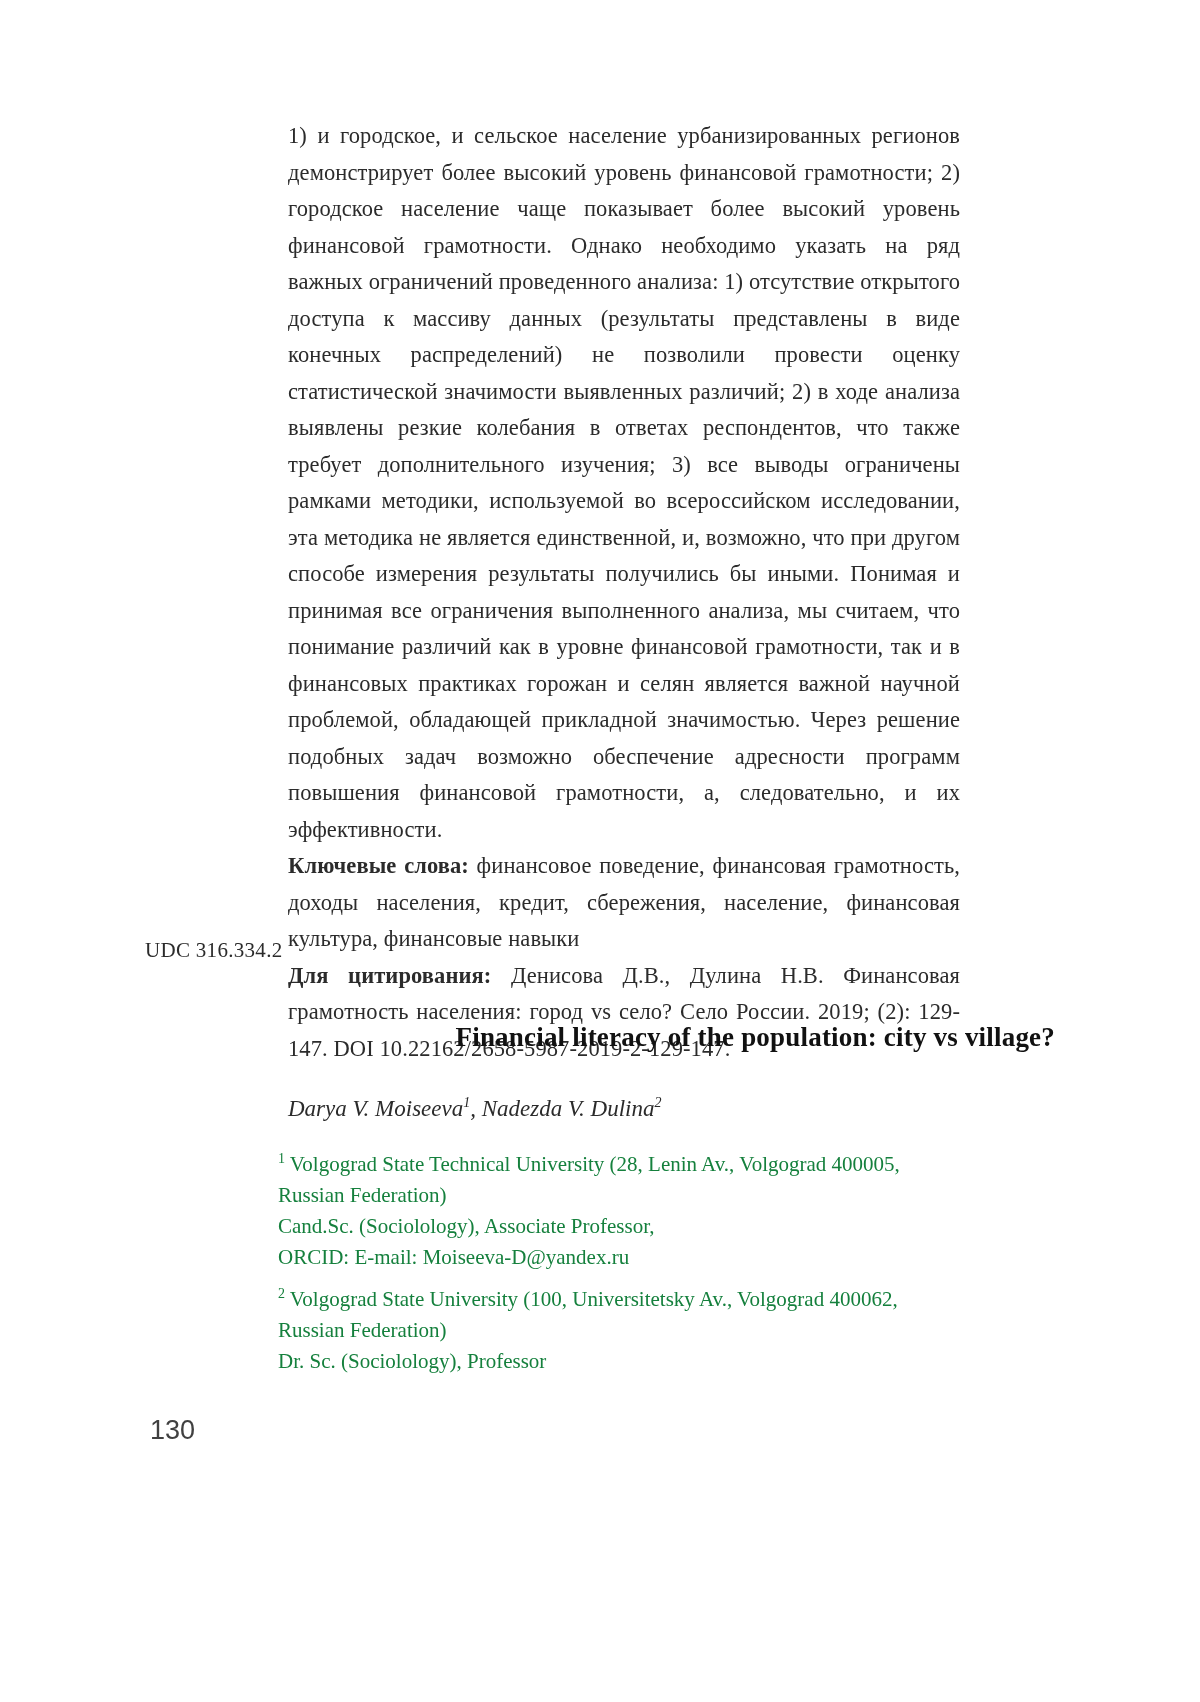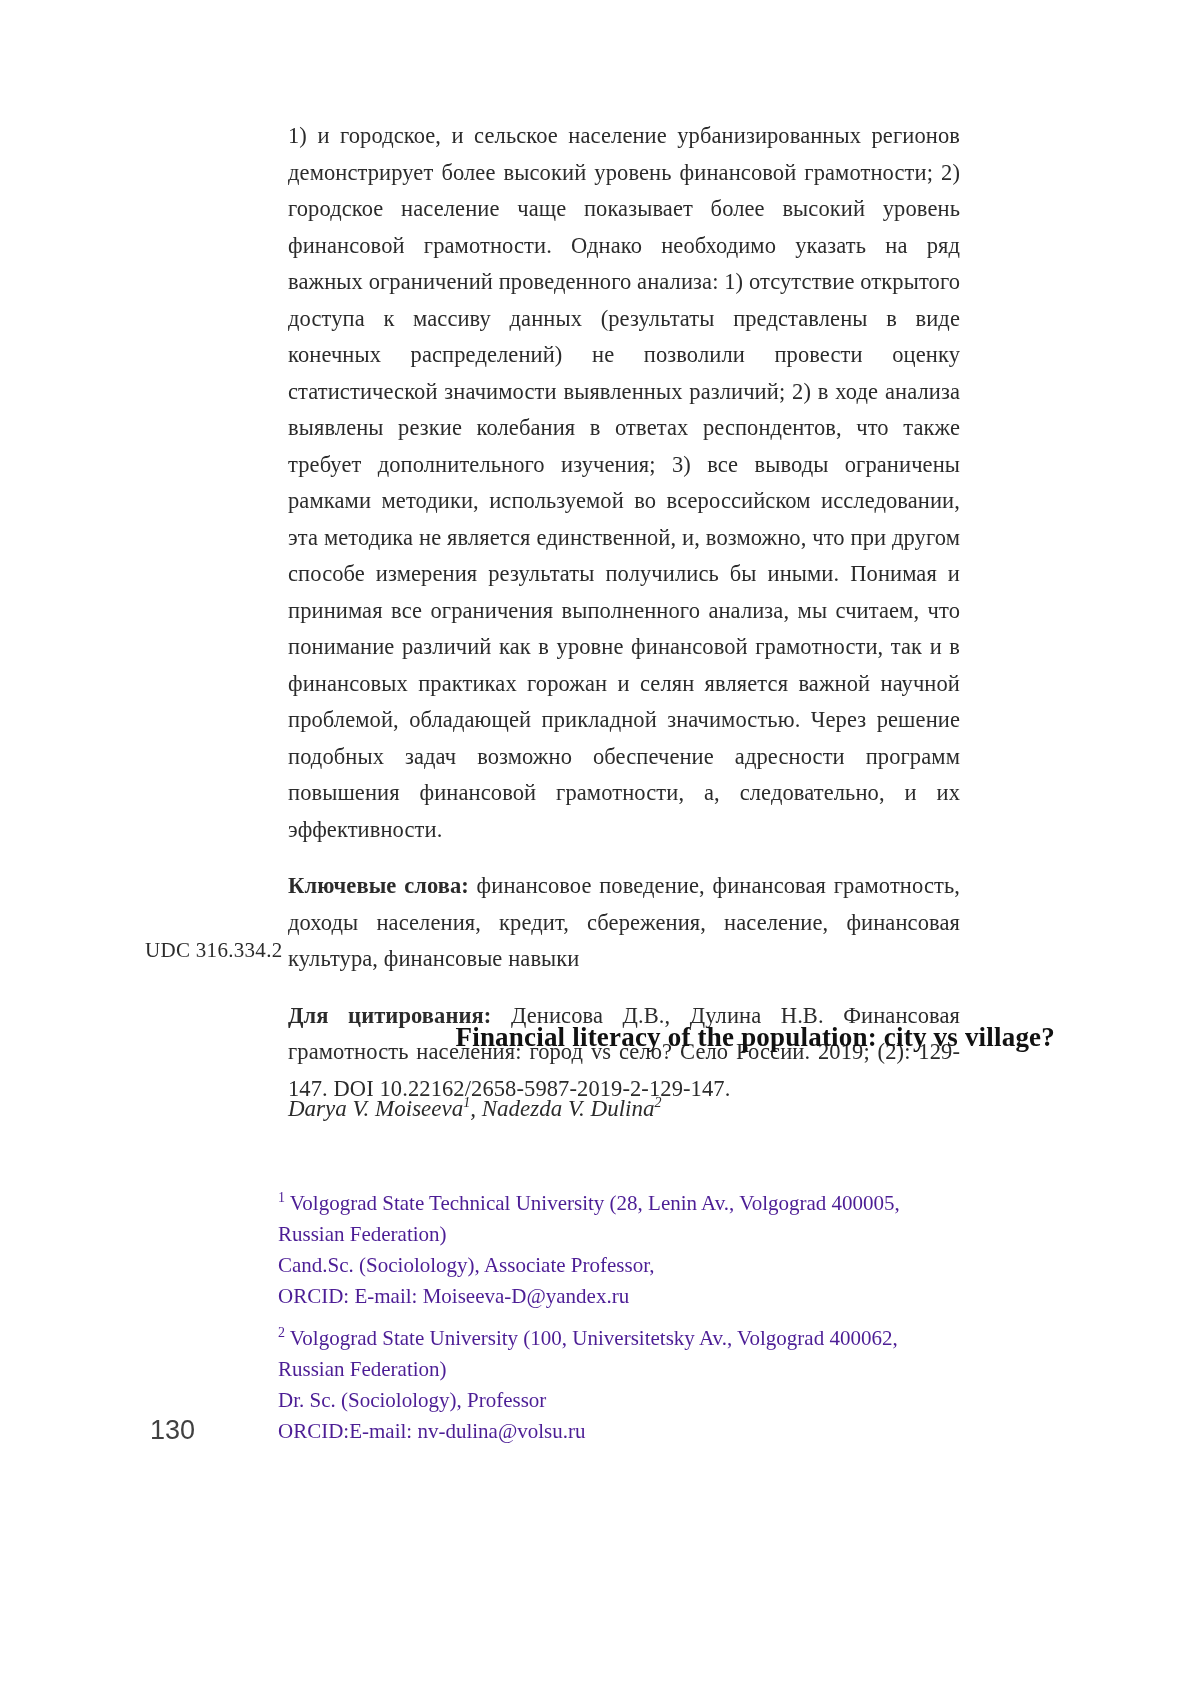--- a/index.html
+++ b/index.html
@@ -31,21 +31,20 @@
     margin: 0;
     font-size: 22.5px;
     line-height: 36.5px;
     text-align: justify;
     text-justify: inter-word;
     color: #2b2b2b;
     letter-spacing: 0.1px;
   }
   .abstract-block p.tail {
     text-align: justify;
-    margin-top: 20px;
   }
   .lead-label {
     font-weight: bold;
   }
   .udc {
     position: absolute;
     left: 145px;
     top: 938px;
     font-size: 21px;
     color: #2b2b2b;
@@ -74,22 +73,21 @@
   .authors sup {
     font-size: 14px;
     vertical-align: super;
   }
   .affil {
     position: absolute;
     left: 278px;
     width: 690px;
     font-size: 21px;
     line-height: 31px;
-    color: #4c1d95;
-    margin-top: 39px;
+    color: #15803d;
   }
   .affil-1 { top: 1143px; }
   .affil-2 { top: 1278px; }
   .affil sup {
     font-size: 14px;
     vertical-align: super;
   }
   .affil .indent-first {
     text-indent: 0;
   }
@@ -126,18 +124,17 @@
 
   <div class="affil affil-1">
     <div class="indent-first"><sup>1</sup><span> Volgograd State Technical University (28, Lenin Av., Volgograd 400005, Russian Federation)</span></div>
     <div>Cand.Sc. (Sociolology), Associate Professor,</div>
     <div>ORCID:  E-mail: Moiseeva-D@yandex.ru</div>
   </div>
 
   <div class="affil affil-2">
     <div class="indent-first"><sup>2</sup><span> Volgograd State University (100, Universitetsky Av., Volgograd 400062, Russian Federation)</span></div>
     <div>Dr. Sc. (Sociolology), Professor</div>
-    <div>ORCID:E-mail: nv-dulina@volsu.ru</div>
   </div>
 
   <div class="page-number">130</div>
 
 </div>
 
 </body></html>

